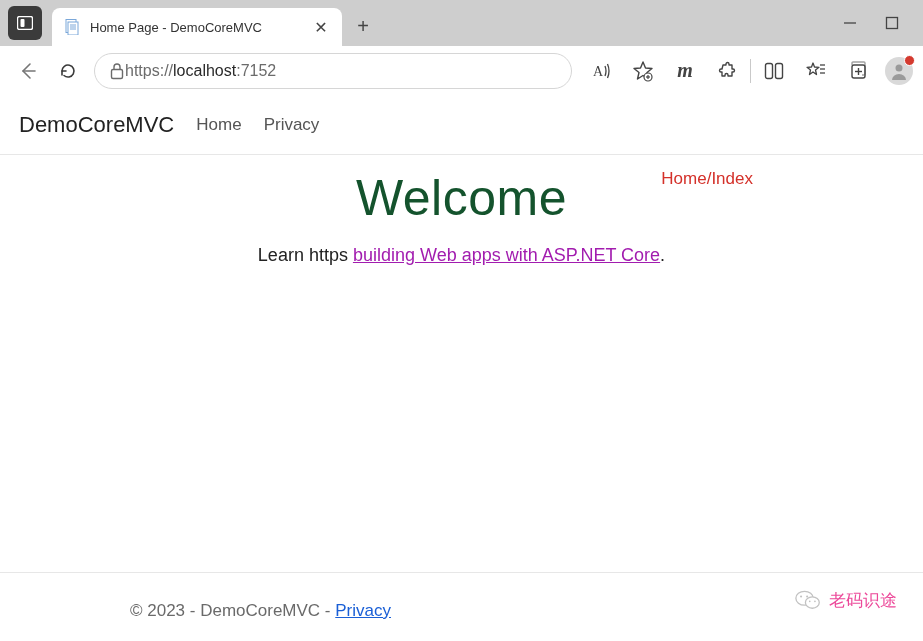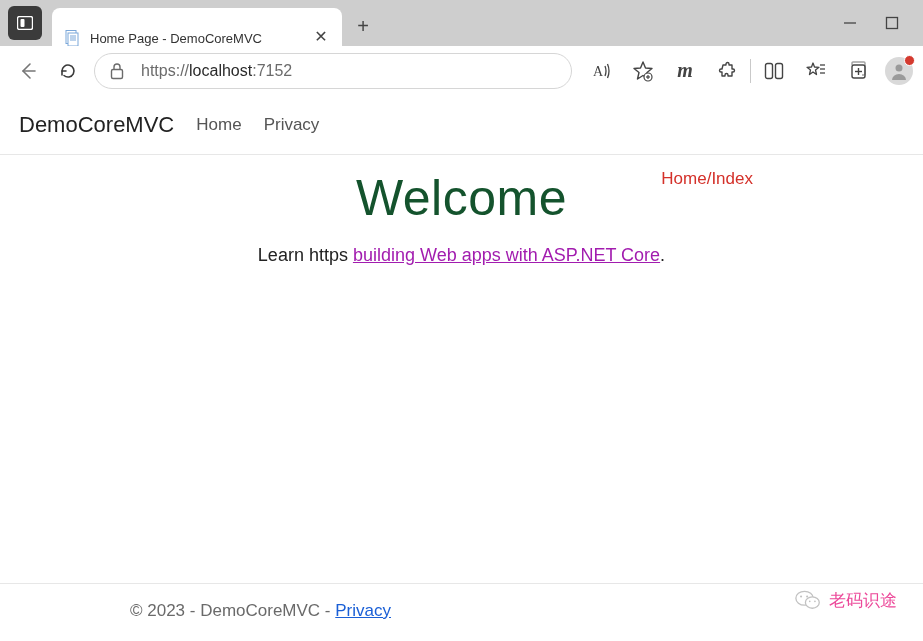--- a/index.html
+++ b/index.html
@@ -31,21 +31,21 @@
       display: flex; align-items: center; justify-content: center;
       margin-right: 10px;
     }
     .tabs-btn svg { width: 16px; height: 14px; }
     .tab {
       background: #fff;
       height: 38px;
       width: 290px;
       border-radius: 8px 8px 0 0;
       display: flex;
-      align-items: flex-end;
+      align-items: center;
       padding: 0 12px;
       gap: 10px;
       margin-top: 8px;
     }
     .tab-favicon {
       width: 16px; height: 16px;
       display:flex; align-items:center; justify-content:center;
     }
     .tab-favicon svg { width:14px; height:16px; }
     .tab-title {
@@ -96,21 +96,21 @@
     .nav-btn.enabled { color: #3a3a3a; }
     .url-box {
       flex: 1;
       height: 36px;
       background: #fff;
       border: 1px solid #d6d6d6;
       border-radius: 18px;
       display:flex;
       align-items:center;
       padding: 0 14px;
-      gap: 16px;
+      gap: 0;
       margin: 0 4px;
     }
     .lock-icon { color:#6b6b6b; display:flex; }
     .url-text { font-size: 16px; color:#6b6b6b; }
     .url-text .host { color:#2a2a2a; }
     .toolbar-right { display:flex; align-items:center; gap:0;}
     .tb-btn {
       width:42px; height:36px;
       display:flex; align-items:center; justify-content:center;
       color:#3a3a3a;
@@ -171,21 +171,21 @@
       margin-top: 18px;
       font-size: 18px;
       color:#222;
     }
     .subline a {
       color:#a21caf;
       text-decoration: underline;
     }
     .footer {
       border-top:1px solid #e7e7e7;
-      padding: 17px 0 20px 130px;
+      padding: 28px 0 20px 130px;
       font-size:17px;
       color:#6a6a6a;
     }
     .footer a { color:#1a5fd6; text-decoration:underline;}
     .watermark {
       position:absolute;
       right: 26px;
       bottom: 28px;
       display:flex;
       align-items:center;

